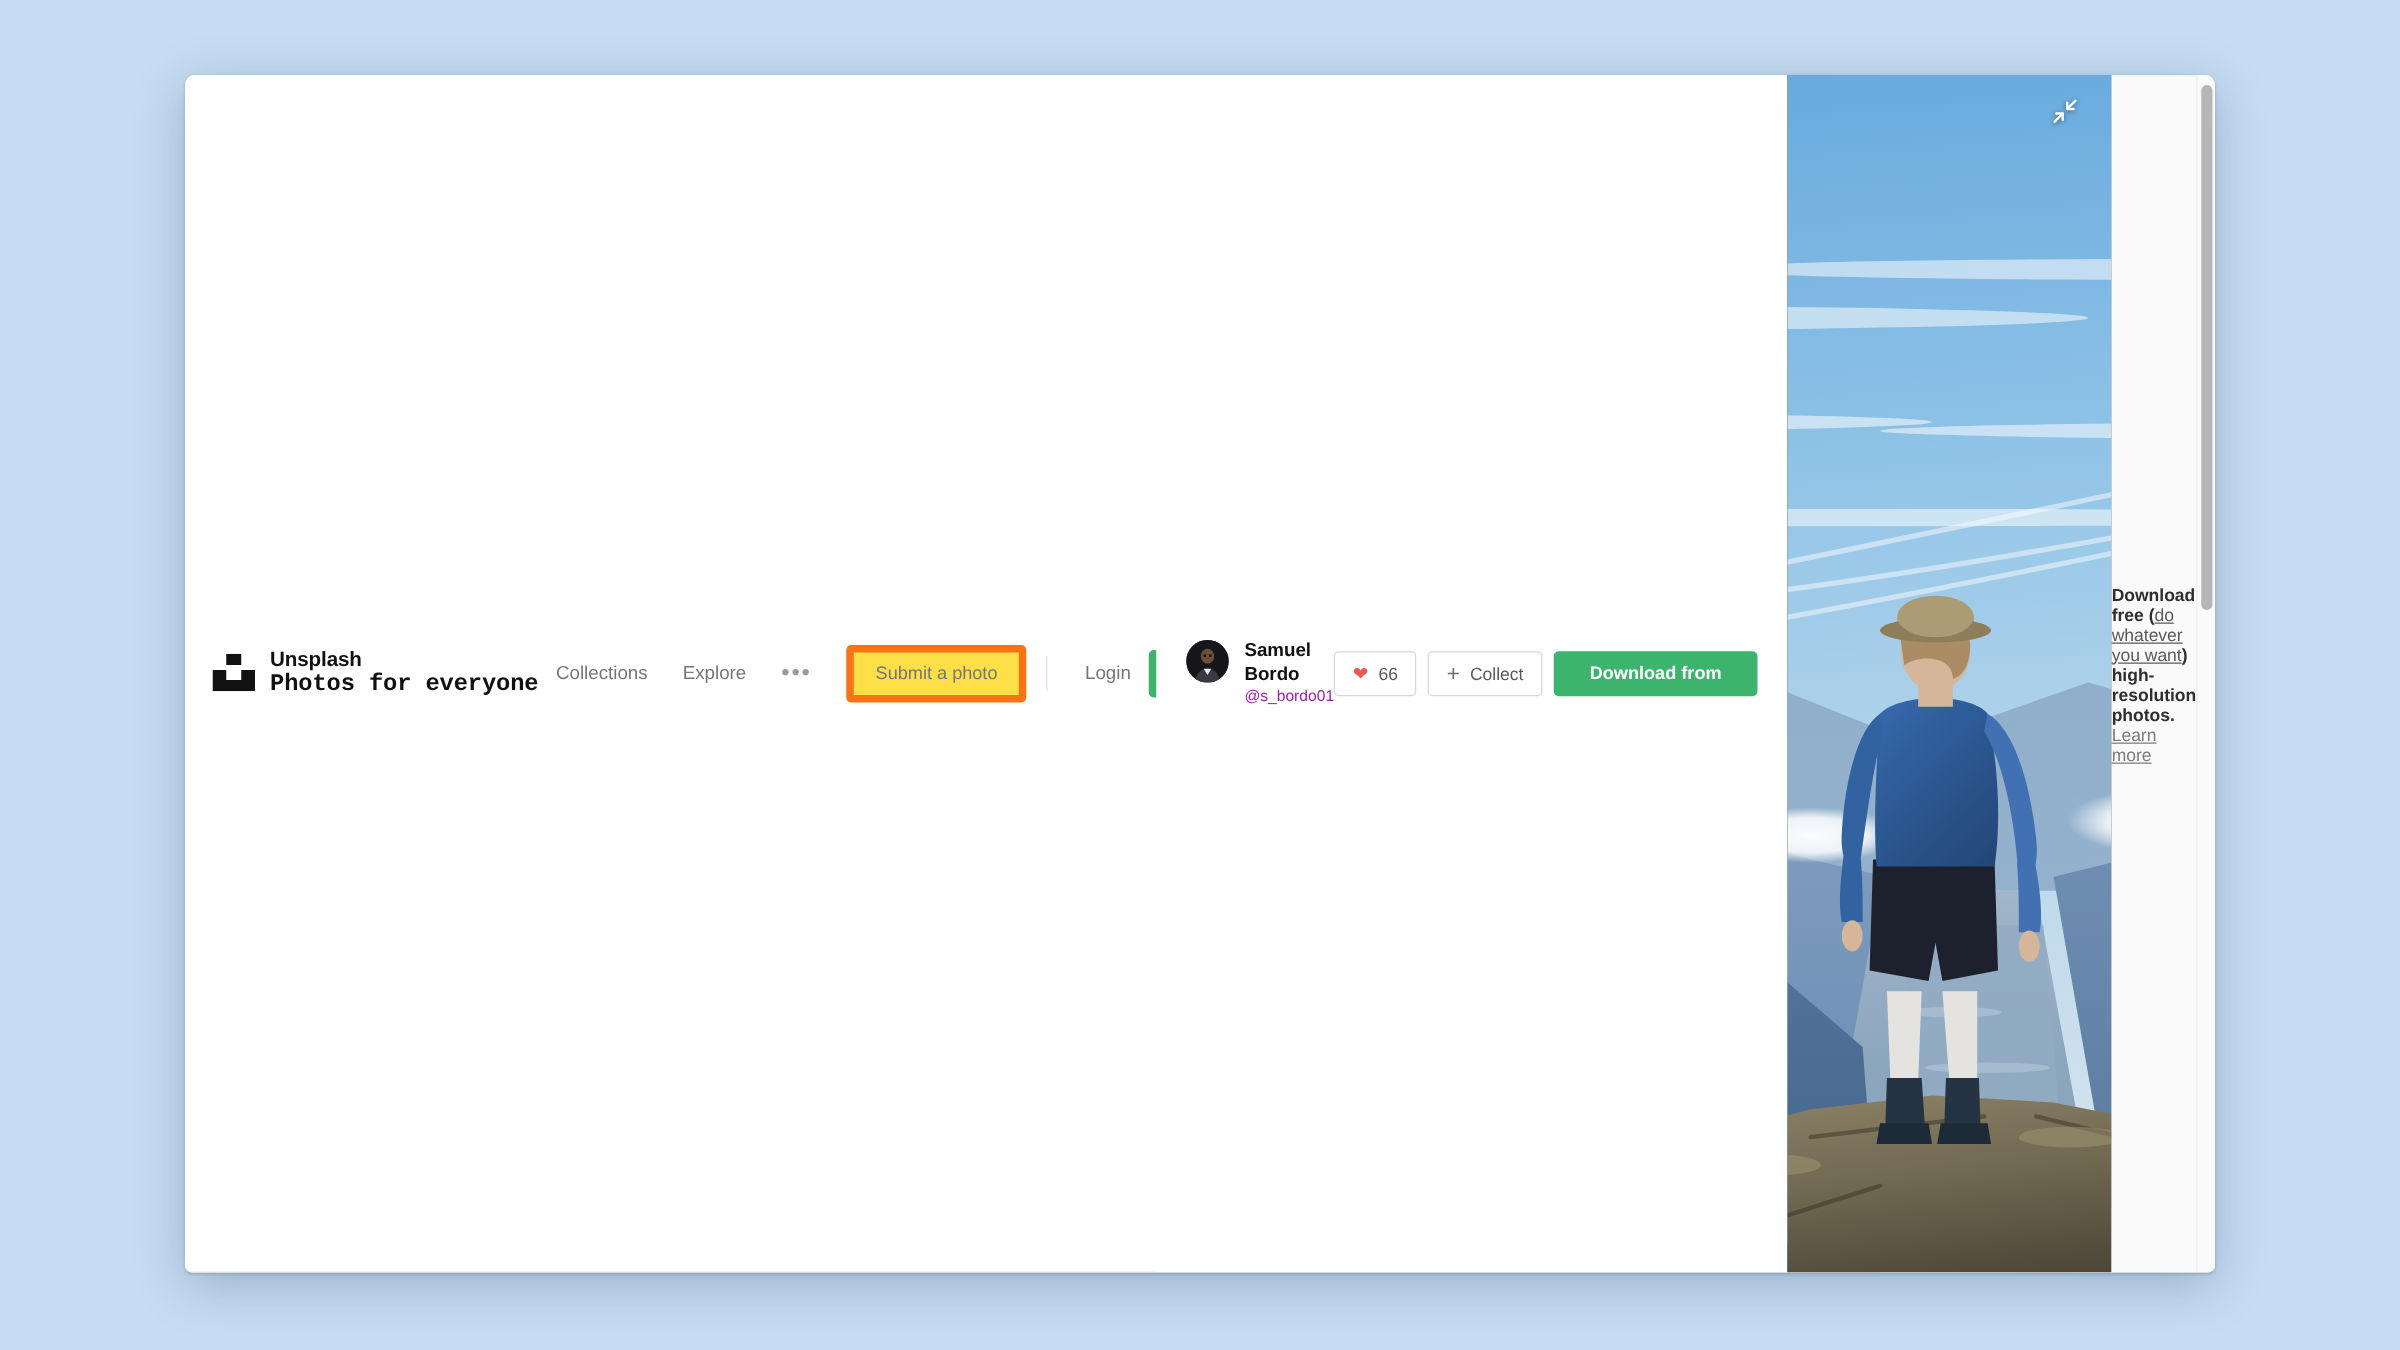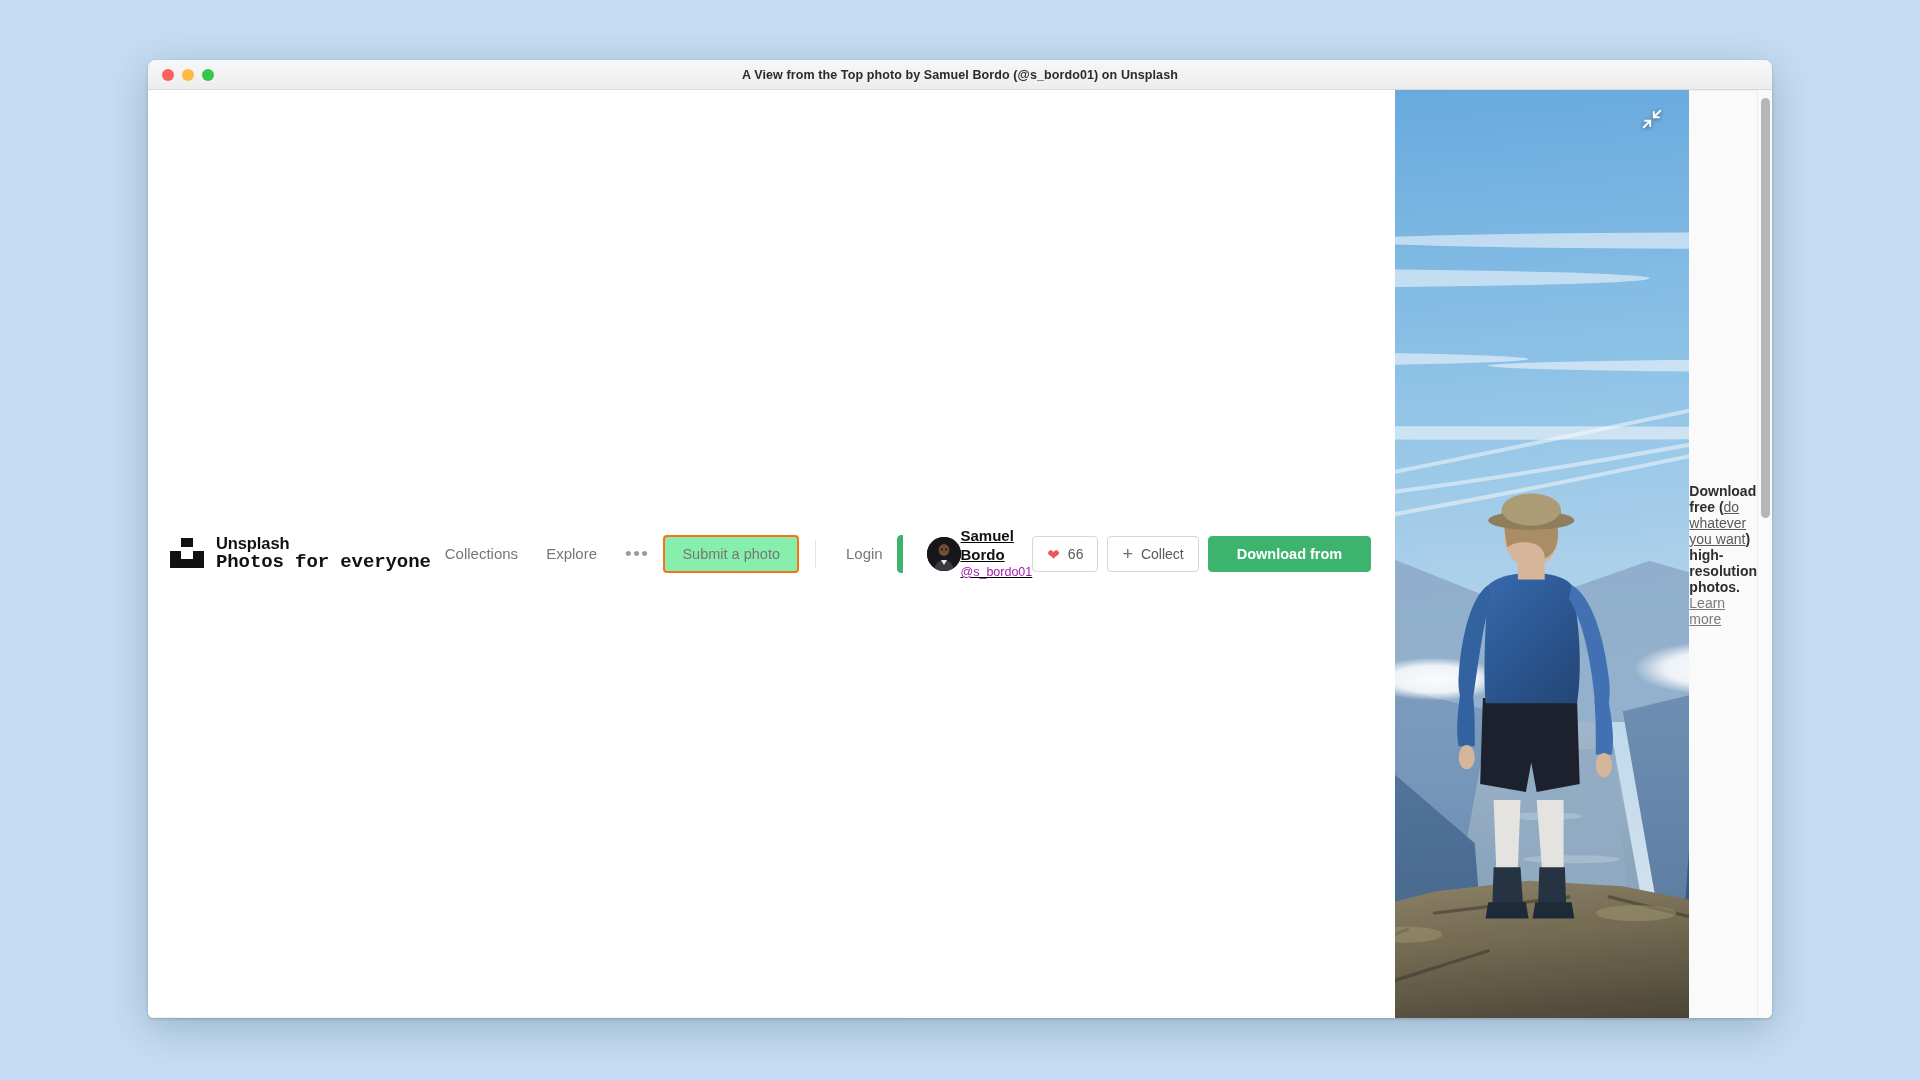--- a/index.html
+++ b/index.html
@@ -111,24 +111,24 @@
     font-size: 15px; color: #767676;
     padding: 8px 14px; cursor: pointer;
     white-space: nowrap;
   }
   .nav-more {
     padding: 8px 14px; cursor: pointer;
     color: #9a9a9a; font-size: 19px; letter-spacing: 1.5px;
     line-height: 10px;
   }
   .btn-outline {
-    margin-left: 0;
+    margin-left: 14px;
     font-size: 14.5px; color: #767676;
-    background: #86efac;
-    border: 2px solid #f97316;
+    background: #fde047;
+    border: 6px solid #f97316;
     border-radius: 4px;
     padding: 9px 17px;
     cursor: pointer; white-space: nowrap;
     font-family: inherit;
   }
   .divider-v {
     width: 1px; height: 28px; background: #e4e4e4;
     margin: 0 16px;
   }
   .btn-green {
@@ -141,21 +141,21 @@
     font-family: inherit;
   }
 
   
   .authorbar {
     flex: 0 0 60px;
     display: flex; align-items: center;
     padding: 0 24px;
     background: #fff;
   }
-  .author { display: flex; align-items: center; gap: 0; text-decoration: underline; }
+  .author { display: flex; align-items: flex-start; gap: 13px; }
   .avatar {
     width: 34px; height: 34px; border-radius: 50%;
     overflow: hidden; flex: 0 0 34px;
     background: #1d1c22;
     position: relative;
   }
   .author-name { font-size: 15px; font-weight: 700; color: #111; line-height: 1.25; }
   .author-handle { font-size: 12.5px; color: #a21caf; line-height: 1.25; }
 
   .actions { margin-left: auto; display: flex; align-items: center; gap: 9px; }
@@ -212,28 +212,20 @@
   .footer-text .lnk2 {
     color: #7a7a7a; text-decoration: underline;
     font-weight: 400; cursor: pointer;
   }
 </style>
 </head>
 <body>
 
 <div class="window">
 
-  <div class="titlebar">
-    <div class="traffic">
-      <div class="dot red"></div>
-      <div class="dot yellow"></div>
-      <div class="dot green"></div>
-    </div>
-    <div class="titlebar-text">A View from the Top photo by Samuel Bordo (@s_bordo01) on Unsplash</div>
-  </div>
 
   <div class="viewport">
     <div class="page">
 
       <div class="topnav">
 
         <div class="brand">
           <svg class="logo-mark" viewBox="0 0 34 30">
             <rect x="11" y="0" width="12" height="9" fill="#111"></rect>
             <path d="M0 13 h11 v8 h12 v-8 h11 v17 H0 Z" fill="#111"></path>

